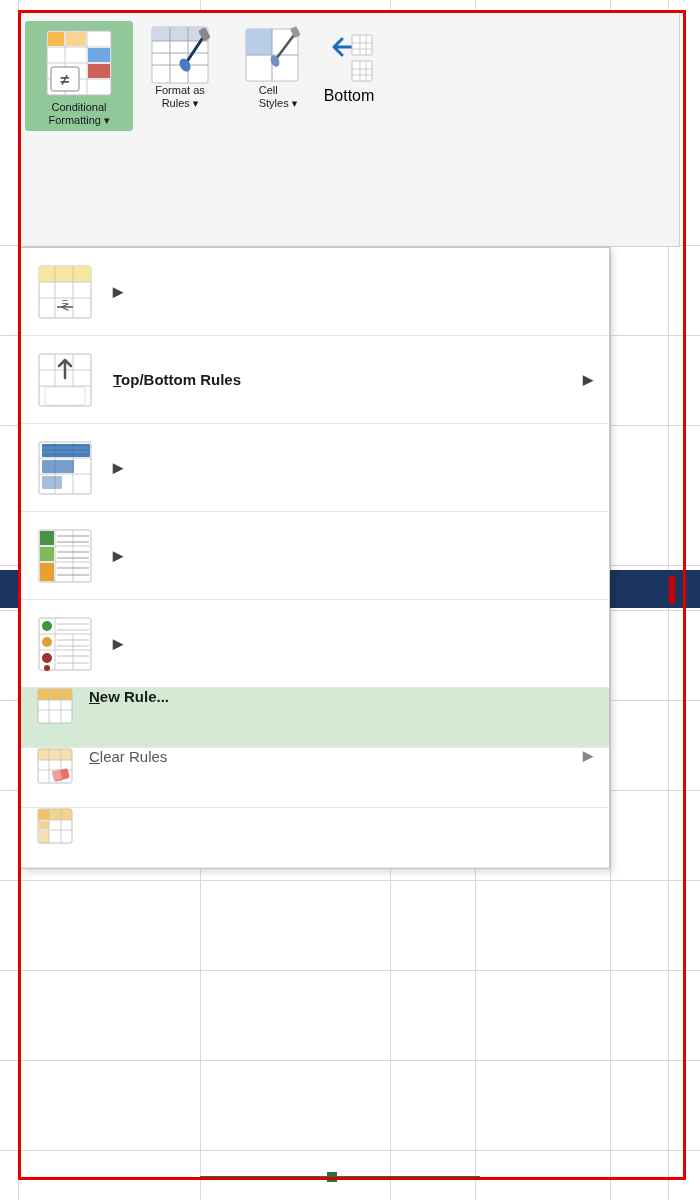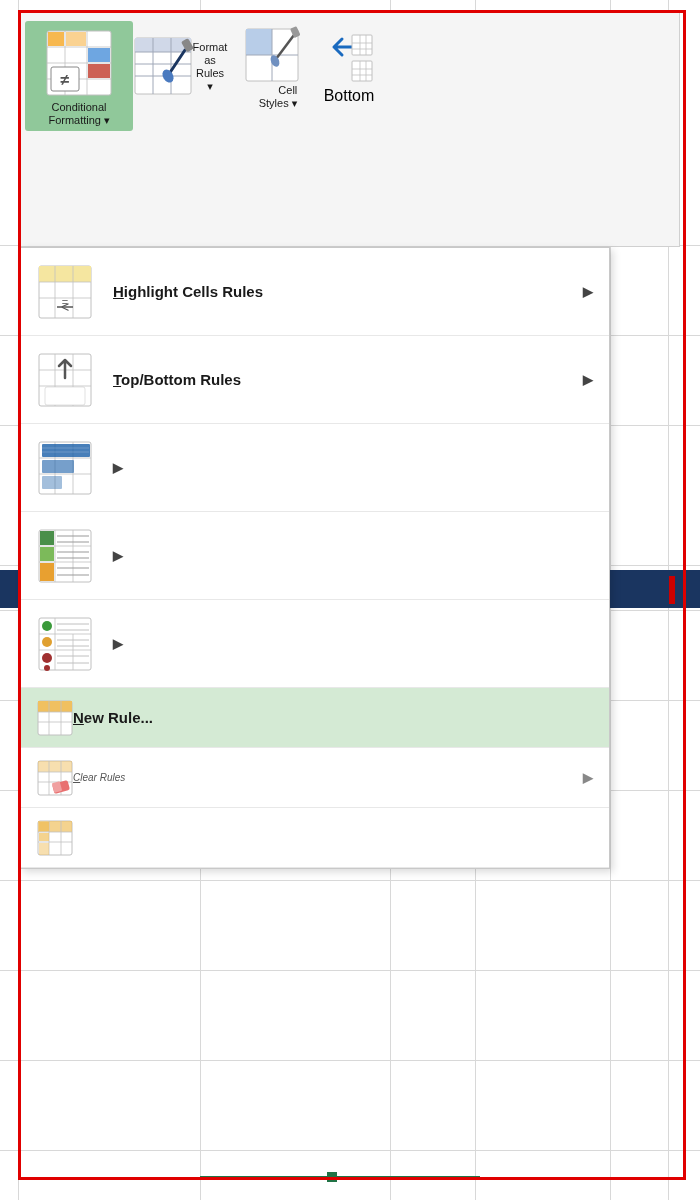--- a/index.html
+++ b/index.html
@@ -77,20 +77,21 @@
       font-size: 11px;
       text-align: center;
       color: #1a1a1a;
       line-height: 1.2;
       font-weight: 400;
     }
 
     
     .ribbon-btn-medium {
       display: flex;
+      flex-direction: column;
       align-items: center;
       justify-content: center;
       width: 90px;
       min-height: 90px;
       padding: 6px 4px 4px;
       cursor: pointer;
       flex-shrink: 0;
     }
 
     .ribbon-btn-medium .icon-area {
@@ -126,21 +127,21 @@
       width: 60px;
       height: 55px;
       display: flex;
       align-items: center;
       justify-content: center;
       margin-bottom: 2px;
     }
 
     .ribbon-btn-medium2 .btn-label {
       font-size: 11px;
-      text-align: right;
+      text-align: left;
       color: #1a1a1a;
       line-height: 1.2;
       margin-left: 12px;
     }
 
     
     .ribbon-btn-insert {
       display: flex;
       flex-direction: column;
       align-items: center;
@@ -173,46 +174,45 @@
       height: 88px;
       border-bottom: 1px solid #e8e8e8;
       cursor: pointer;
       background: #ffffff;
       gap: 20px;
     }
 
     .menu-item-no-arrow {
       display: flex;
       flex-direction: row;
-      align-items: center;
       padding: 0 16px;
       height: 60px;
       border-bottom: 1px solid #e8e8e8;
       cursor: pointer;
       background: #ffffff;
+      gap: 16px;
     }
 
     .menu-item-no-arrow.highlighted {
       background: #d4ead4;
     }
 
     .menu-label {
       font-size: 15px;
       font-weight: 700;
       color: #1a1a1a;
       flex: 1;
       text-decoration: none;
     }
 
     .menu-label-light {
-      font-size: 10px;
+      font-size: 15px;
       font-weight: 400;
       color: #555555;
       flex: 1;
-      font-style: italic;
     }
 
     .menu-arrow {
       font-size: 13px;
       color: #444;
       font-weight: bold;
     }
 
     .menu-icon {
       width: 56px;
@@ -425,23 +425,20 @@
         <line x1="2" y1="18" x2="54" y2="18" stroke="#c0c0c0" stroke-width="0.8"></line>
         <line x1="2" y1="34" x2="54" y2="34" stroke="#c0c0c0" stroke-width="0.8"></line>
         <line x1="18" y1="2" x2="18" y2="54" stroke="#c0c0c0" stroke-width="0.8"></line>
         <line x1="36" y1="2" x2="36" y2="54" stroke="#c0c0c0" stroke-width="0.8"></line>
 
         <text x="28" y="48" text-anchor="middle" font-size="14" fill="#555">&lt;</text>
         <line x1="20" y1="43" x2="36" y2="43" stroke="#555" stroke-width="1.5"></line>
         <text x="28" y="42" text-anchor="middle" font-size="11" fill="#777">=</text>
       </svg>
     </div>
-    <span class="menu-label">
-      <span style="text-decoration:underline">H</span>ighlight Cells Rules
-    </span>
     <span class="menu-arrow">▶</span>
   </div>
 
   <div class="menu-item">
     <div class="menu-icon">
       <svg viewBox="0 0 56 56" xmlns="http://www.w3.org/2000/svg">
         <rect x="2" y="2" width="52" height="52" rx="2" fill="white" stroke="#c0c0c0" stroke-width="1"></rect>
         <line x1="2" y1="18" x2="54" y2="18" stroke="#c0c0c0" stroke-width="0.8"></line>
         <line x1="2" y1="34" x2="54" y2="34" stroke="#c0c0c0" stroke-width="0.8"></line>
         <line x1="18" y1="2" x2="18" y2="54" stroke="#c0c0c0" stroke-width="0.8"></line>

